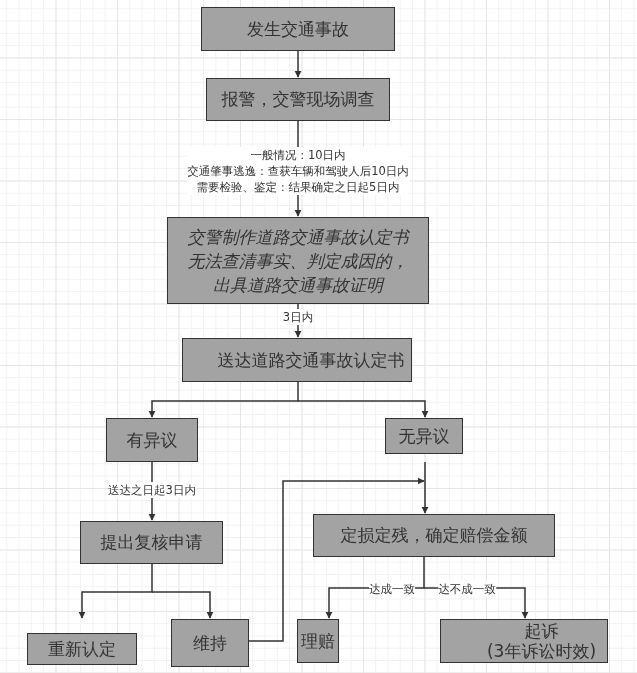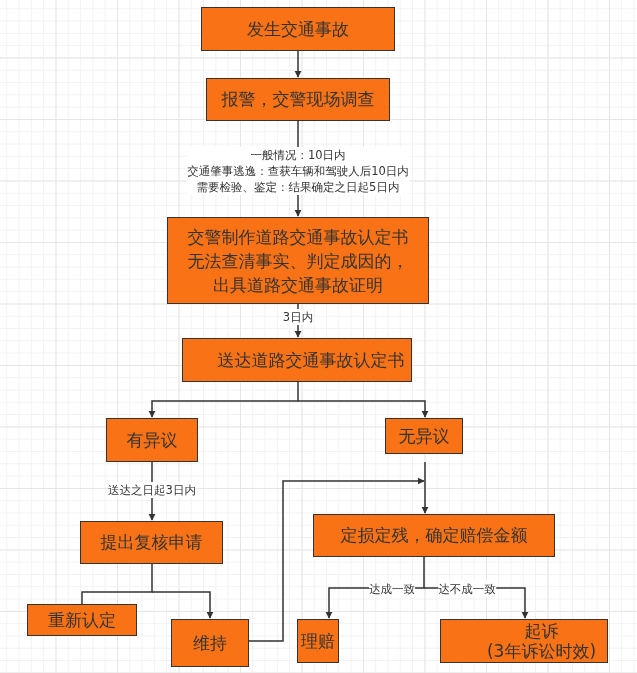--- a/index.html
+++ b/index.html
@@ -12,21 +12,21 @@
       linear-gradient(to right, #f2f2f2 1px, transparent 1px),
       linear-gradient(to bottom, #f2f2f2 1px, transparent 1px);
     background-size: 61.5px 61.5px, 61.5px 61.5px, 12.3px 12.3px, 12.3px 12.3px;
     background-position: -6px -4px, -6px -4px, -6px -4px, -6px -4px;
     font-family: "DejaVu Sans", "Liberation Sans", sans-serif;
     color: #333333;
   }
   #connectors { position: absolute; left: 0; top: 0; width: 637px; height: 673px; }
   .node {
     position: absolute; box-sizing: border-box;
-    border: 1.5px solid #333333; background: #f97316;
+    border: 1.5px solid #333333; background: #a3a3a3;
     display: flex; align-items: center; justify-content: center;
     text-align: center; font-size: 17px; line-height: 21px; color: #333333;
     white-space: pre-line;
   }
   .edge-label {
     position: absolute; font-size: 11.5px; line-height: 16px; color: #333333;
     text-align: center; white-space: pre-line; background: #ffffff;
     transform: translateX(-50%);
   }
 </style>
@@ -61,33 +61,33 @@
 
     <path d="M424,557 L424,588 L329,588 L329,618" marker-end="url(#arrow)"></path>
     <path d="M424,588 L525,588 L525,618" marker-end="url(#arrow)"></path>
   </g>
 </svg>
 
 <div class="node" style="left:201px; top:7px; width:194px; height:44px;">发生交通事故</div>
 
 <div class="node" style="left:206px; top:78px; width:184px; height:43px;">报警，交警现场调查</div>
 
-<div class="node" style="left:167px; top:217px; width:262px; height:87px; font-size:17px; line-height:24px;">交警制作道路交通事故认定书
+<div class="node" style="left:167px; top:217px; width:262px; height:87px; font-size:17px; line-height:24px;font-style:italic;">交警制作道路交通事故认定书
 无法查清事实、判定成因的，
 出具道路交通事故证明</div>
 
 <div class="node" style="left:182px; top:338px; width:230px; height:44px;padding-left:28px;">送达道路交通事故认定书</div>
 
 <div class="node" style="left:106px; top:418px; width:92px; height:44px;">有异议</div>
 
 <div class="node" style="left:385px; top:418px; width:78px; height:36px;">无异议</div>
 
 <div class="node" style="left:80px; top:521px; width:143px; height:43px;">提出复核申请</div>
 
-<div class="node" style="left:27px; top:604px; width:110px; height:32px;">重新认定</div>
+<div class="node" style="left:27px; top:633px; width:110px; height:32px;">重新认定</div>
 
 <div class="node" style="left:171px; top:619px; width:78px; height:48px;">维持</div>
 
 <div class="node" style="left:313px; top:514px; width:242px; height:43px;">定损定残，确定赔偿金额</div>
 
 <div class="node" style="left:297px; top:619px; width:42px; height:44px;">理赔</div>
 
 <div class="node" style="left:440px; top:619px; width:168px; height:44px; line-height:20px;padding-left:35px;">起诉
 (3年诉讼时效)</div>
 

